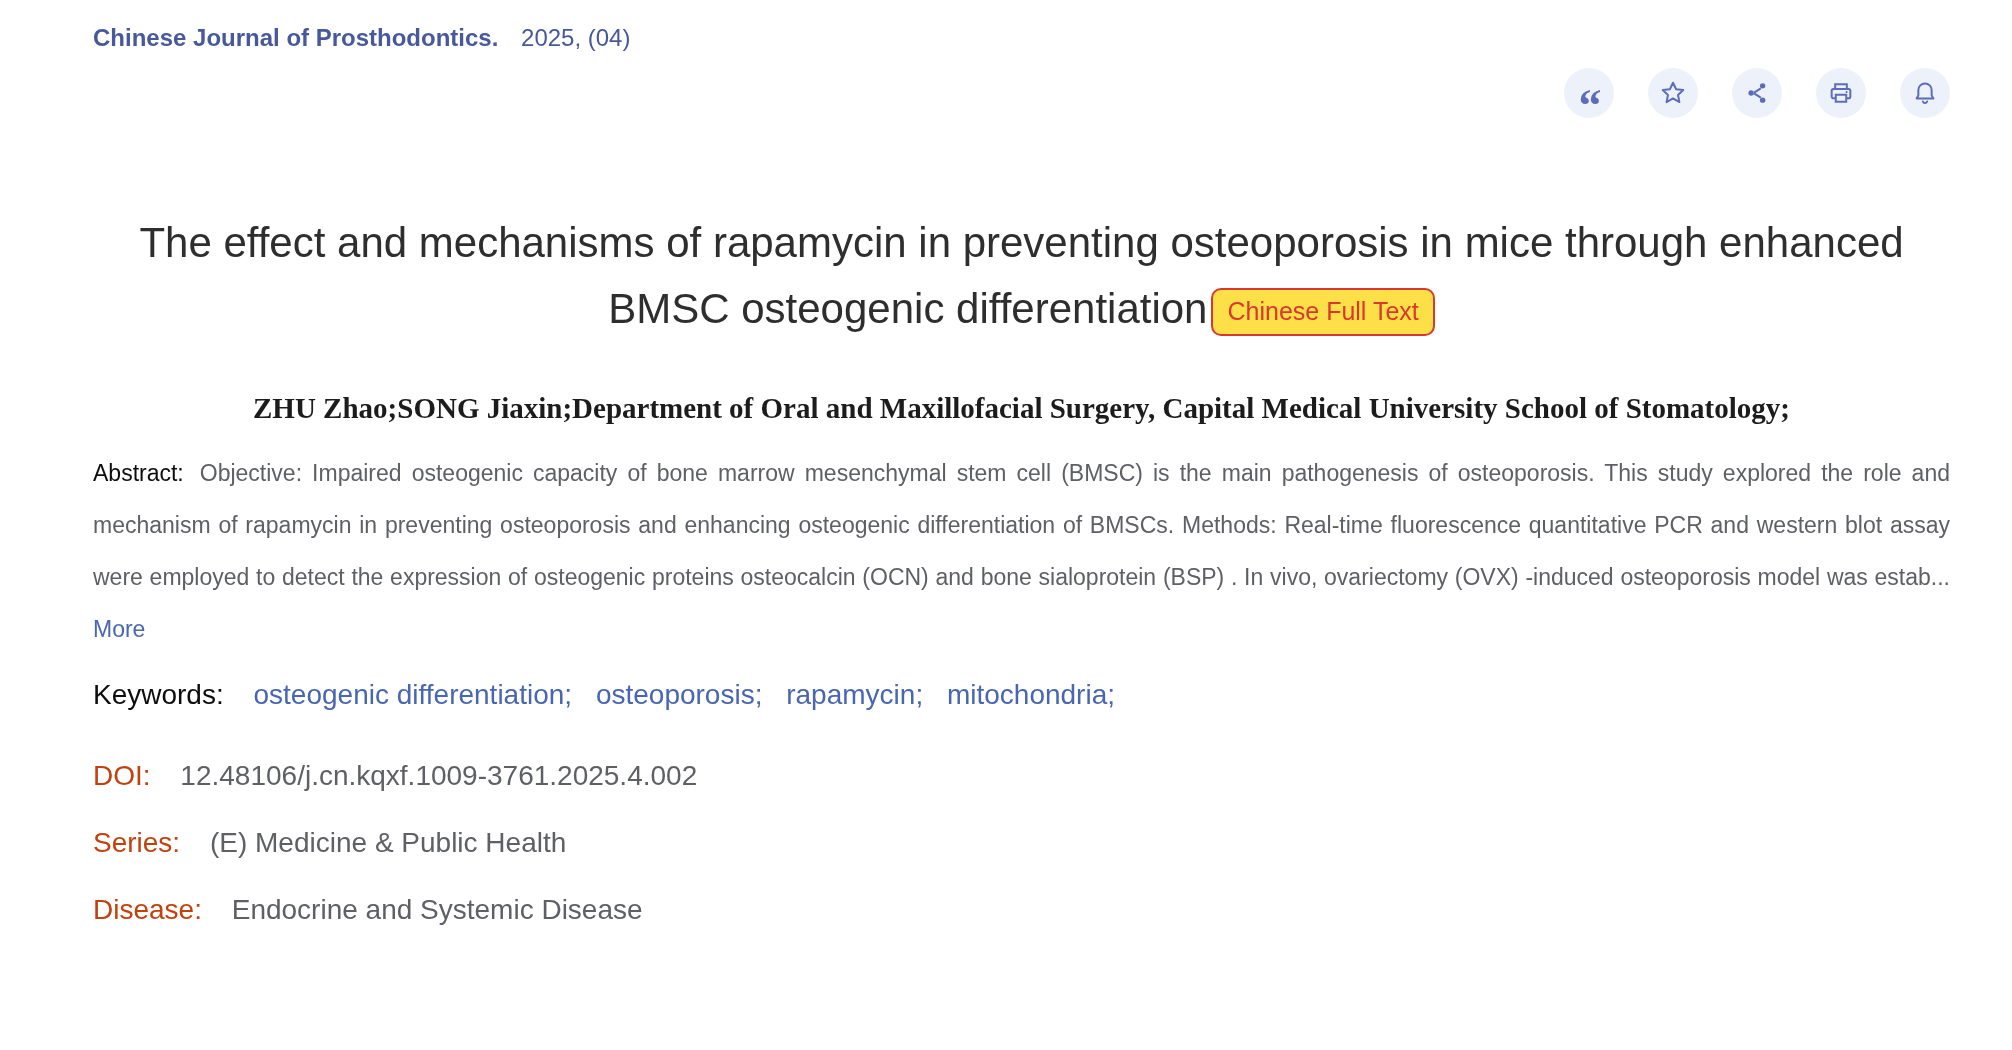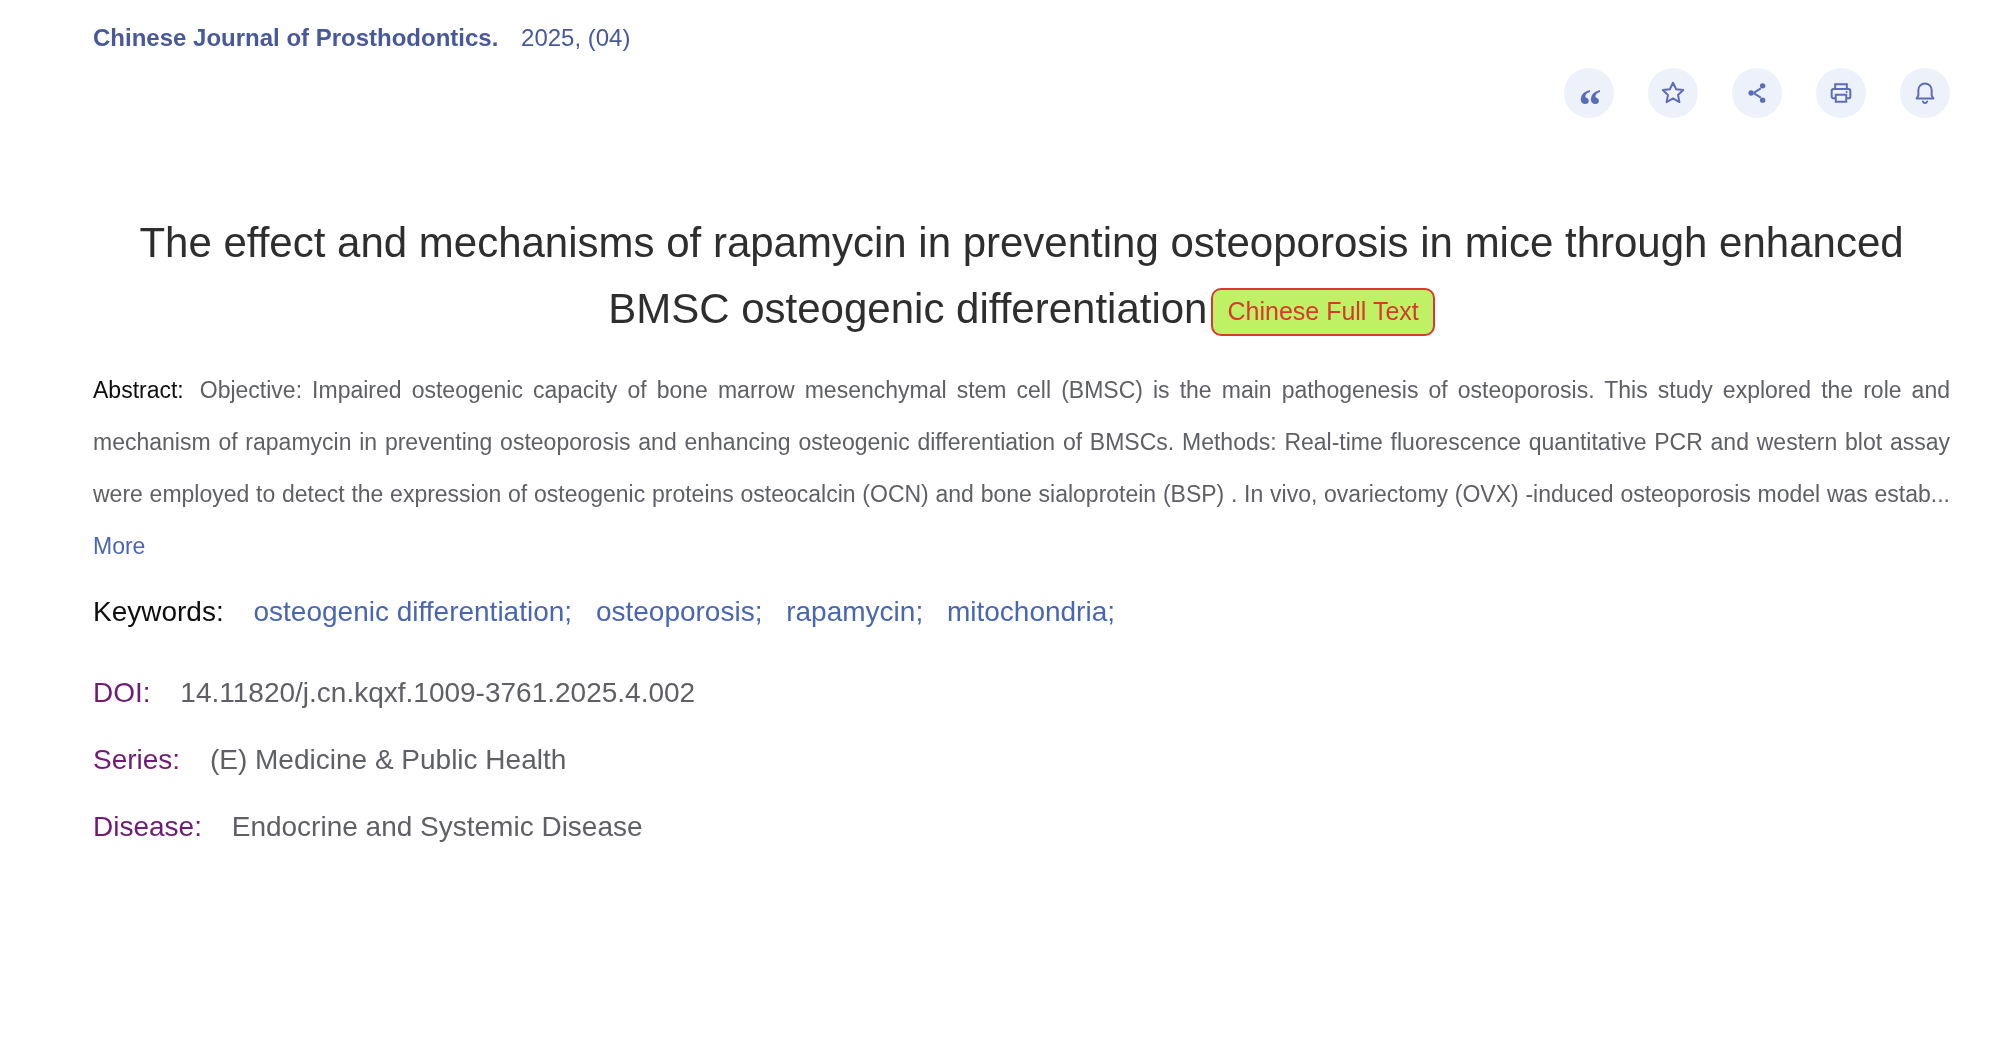--- a/index.html
+++ b/index.html
@@ -31,21 +31,21 @@
     transform: translateY(13px); letter-spacing: -2px;
   }
 
   
   .title-wrap {
     margin-top: 158px; text-align: center;
     font-size: 42px; line-height: 66px; font-weight: 500; color: #2e2e2e;
   }
   .fulltext-btn {
     display: inline-block; margin-left: 4px; padding: 5px 14px;
-    border: 2px solid #d8382f; border-radius: 10px; background: #bef264;
+    border: 2px solid #d8382f; border-radius: 10px; background: #fde047;
     color: #d8382f; font-size: 25px; font-weight: 400; line-height: 1.35;
     vertical-align: middle; cursor: pointer;
     font-family: "Liberation Sans", "DejaVu Sans", sans-serif;
   }
 
   
   .authors {
     margin-top: 50px; text-align: center;
     font-family: "Liberation Serif", "DejaVu Serif", serif;
     font-weight: 700; font-size: 29px; color: #1c1c1c;
@@ -62,21 +62,21 @@
 
   
   .keywords { margin-top: 24px; font-size: 28px; color: #0d0d0d; }
   .keywords-label { font-weight: 500; }
   .keyword-link { color: #4966b2; text-decoration: none; margin-left: 16px; cursor: pointer; }
   .keyword-link:first-of-type { margin-left: 22px; }
 
   
   .meta { margin-top: 50px; }
   .meta-row { font-size: 28px; line-height: 30px; margin-bottom: 37px; }
-  .meta-label { color: #701a75; font-weight: 500; margin-top: 29px; }
+  .meta-label { color: #c2410c; font-weight: 500; margin-top: 29px; }
   .meta-value { color: #5e6065; margin-left: 22px; }
 
   svg { display: block; }
 </style>
 </head>
 <body>
 
 <div class="page">
 
   <div class="journal-line">
@@ -123,38 +123,39 @@
           <path d="M10.2 19.3a1.9 1.9 0 0 0 3.6 0"></path>
         </svg>
       </span>
     </button>
   </div>
 
   <div class="title-wrap">
     <span>The effect and mechanisms of rapamycin in preventing osteoporosis in mice through enhanced BMSC osteogenic differentiation</span><button class="fulltext-btn">Chinese Full Text</button>
   </div>
 
+  <div class="authors">ZHU Zhao;SONG Jiaxin;Department of Oral and Maxillofacial Surgery, Capital Medical University School of Stomatology;</div>
 
   <div class="abstract">
     <span class="abstract-label">Abstract:</span><span>Objective: Impaired osteogenic capacity of bone marrow mesenchymal stem cell (BMSC) is the main pathogenesis of osteoporosis. This study explored the role and mechanism of rapamycin in preventing osteoporosis and enhancing osteogenic differentiation of BMSCs. Methods: Real-time fluorescence quantitative PCR and western blot assay were employed to detect the expression of osteogenic proteins osteocalcin (OCN) and bone sialoprotein (BSP) . In vivo, ovariectomy (OVX) -induced osteoporosis model was estab...</span>
     <span class="more-link">More</span>
   </div>
 
   <div class="keywords">
     <span class="keywords-label">Keywords:</span>
     <a class="keyword-link">osteogenic differentiation;</a>
     <a class="keyword-link">osteoporosis;</a>
     <a class="keyword-link">rapamycin;</a>
     <a class="keyword-link">mitochondria;</a>
   </div>
 
   <div class="meta">
     <div class="meta-row">
       <span class="meta-label">DOI:</span>
-      <span class="meta-value">14.11820/j.cn.kqxf.1009-3761.2025.4.002</span>
+      <span class="meta-value">12.48106/j.cn.kqxf.1009-3761.2025.4.002</span>
     </div>
     <div class="meta-row">
       <span class="meta-label">Series:</span>
       <span class="meta-value">(E) Medicine &amp; Public Health</span>
     </div>
     <div class="meta-row">
       <span class="meta-label">Disease:</span>
       <span class="meta-value">Endocrine and Systemic Disease</span>
     </div>
   </div>

